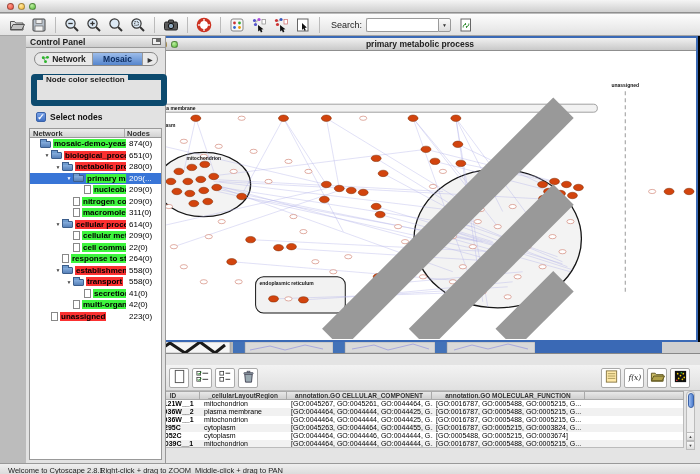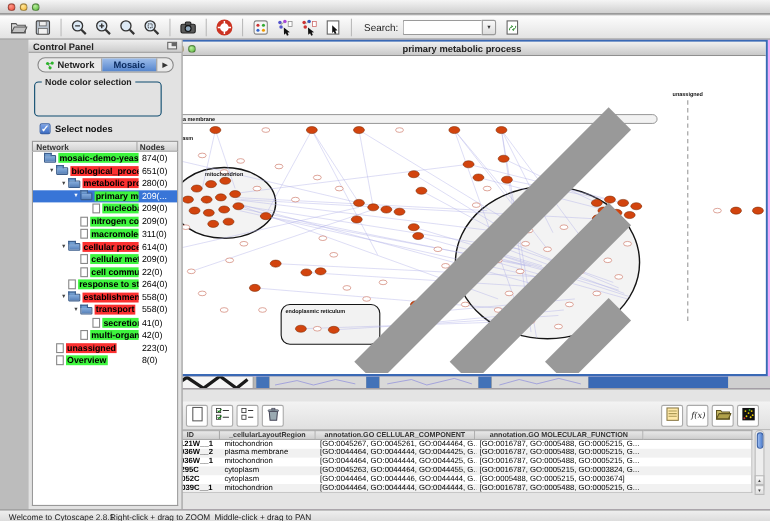--- a/index.html
+++ b/index.html
@@ -40,22 +40,22 @@
     font-size:8.5px; font-weight:bold; color:#222; padding:1px 0 0 4px; position:relative; }
   .float-icon { position:absolute; right:4px; top:2px; width:9px; height:7px; border:1px solid #666; background:#eee; }
   .float-icon::after { content:""; position:absolute; right:0; top:0; width:4px; height:3px; background:#666; }
   .cp-tabs { position:absolute; left:8px; top:16px; width:124px; height:14px; display:flex;
     border:1px solid #888; border-radius:7px; overflow:hidden; background:#e9e9e9; }
   .seg { display:flex; align-items:center; justify-content:center; gap:2px;
     font-size:8.5px; font-weight:bold; color:#222; border-right:1px solid #999; }
   .seg.network { width:58px; }
   .seg.mosaic { width:50px; background:linear-gradient(#9dbdea,#5585cd); color:#0a2a5e; }
   .seg.more { width:14px; border-right:none; font-size:6px; color:#333; }
-  .groupbox { position:absolute; left:5px; top:38px; width:116px; height:32px;
-    border:1px solid #0c4a6e; border-radius:4px; }
+  .groupbox { position:absolute; left:5px; top:38px; width:136px; height:32px;
+    border:6px solid #0c4a6e; border-radius:4px; }
   .groupbox .legend { position:absolute; top:-5px; left:6px; background:#e2e2e2; padding:0 3px;
     font-size:8px; font-weight:bold; color:#222; }
   .dropdown { position:absolute; left:8px; top:8px; width:112px; height:16px; background:#fff;
     border:1px solid #999; border-radius:4px; display:flex; align-items:center; overflow:hidden; }
   .dropdown .val { flex:1; text-align:center; font-size:8.5px; font-weight:bold; color:#111; }
   .dropdown .stepper { width:13px; height:100%; background:linear-gradient(#9cbdf0,#4d7ecf);
     display:flex; flex-direction:column; align-items:center; justify-content:center;
     color:#fff; font-size:4px; line-height:4px; border-left:1px solid #88a; }
   .checkbox-row { position:absolute; left:10px; top:76px; display:flex; align-items:center; gap:4px; }
   .checkbox { width:10px; height:10px; border-radius:2px; border:1px solid #3a62a8;
@@ -81,21 +81,21 @@
   .ticon.folder::before { content:""; position:absolute; left:-1px; top:-3px; width:5px; height:2px;
     background:#6f9ccf; border:1px solid #3c5e8c; border-bottom:none; }
   .ticon.leaf { width:7px; height:9px; background:#fff; border:1px solid #888; }
   .tlabel { margin-left:2px; padding:0 1px; overflow:hidden; }
   .tlabel.green { background:#3ef53e; }
   .tlabel.red { background:#fb3030; }
   .tcount { position:absolute; left:99px; font-weight:normal; font-size:8px; color:#000; }
   .tree-row.sel .tcount { color:#fff; }
 
   
-  .desktop { position:absolute; left:140px; top:36px; width:560px; height:427px; background:#f0abfc; }
+  .desktop { position:absolute; left:140px; top:36px; width:560px; height:427px; background:#000000; }
   .net-window { position:absolute; left:2px; top:0px; width:556px; height:306px;
     border:2px solid #3a69b5; background:#fff; z-index:10; }
   .nw-titlebar { height:13px; background:linear-gradient(#f0f0f0,#c9c9c9); border-bottom:1px solid #8f8f8f; position:relative; }
   .nw-titlebar .lights { left:6px; top:3px; }
   .nw-titlebar .light { width:6.5px; height:6.5px; }
   .nw-title { position:absolute; width:100%; text-align:center; top:1px; font-size:8.5px; font-weight:bold; color:#222; }
   .nw-canvas { position:absolute; left:0; top:13px; right:0; bottom:0; background:#fff; }
   .nw-canvas svg { width:100%; height:100%; display:block; }
   .grip { position:absolute; right:1px; bottom:1px; width:10px; height:10px; }
 
@@ -417,27 +417,20 @@
         <span class="ticon leaf"></span>
         <span class="tlabel green" style="max-width: 44px;">multi-organism pro</span>
         <span class="tcount">42(0)</span>
       </div>
       <div class="tree-row">
         <span class="ind" style="width: 13px;"></span>
         <span class="arrow"></span>
         <span class="ticon leaf"></span>
         <span class="tlabel red" style="max-width: 66px;">unassigned</span>
         <span class="tcount">223(0)</span>
-      </div>
-      <div class="tree-row">
-        <span class="ind" style="width: 13px;"></span>
-        <span class="arrow"></span>
-        <span class="ticon leaf"></span>
-        <span class="tlabel green" style="max-width: 66px;">Overview</span>
-        <span class="tcount">8(0)</span>
       </div>
     </div>
 </div>
 
 <div class="desktop">
 
   <div class="net-window">
     <div class="nw-titlebar">
       <div class="lights">
         <div class="light red"></div>

